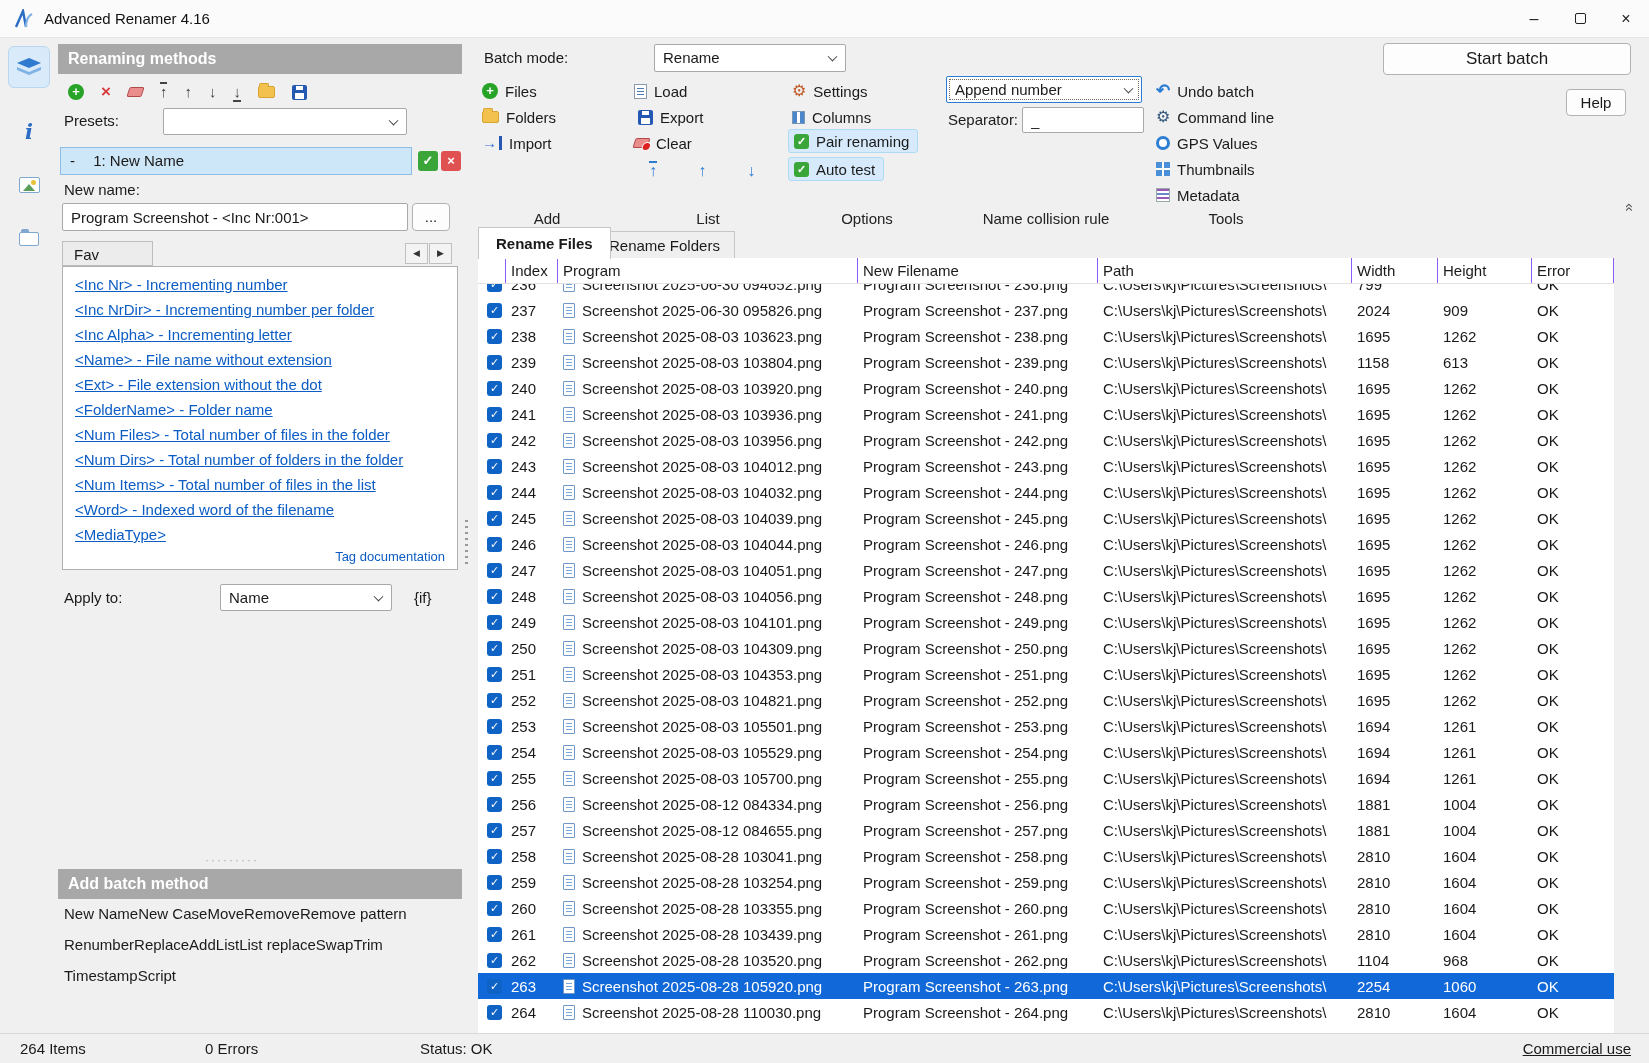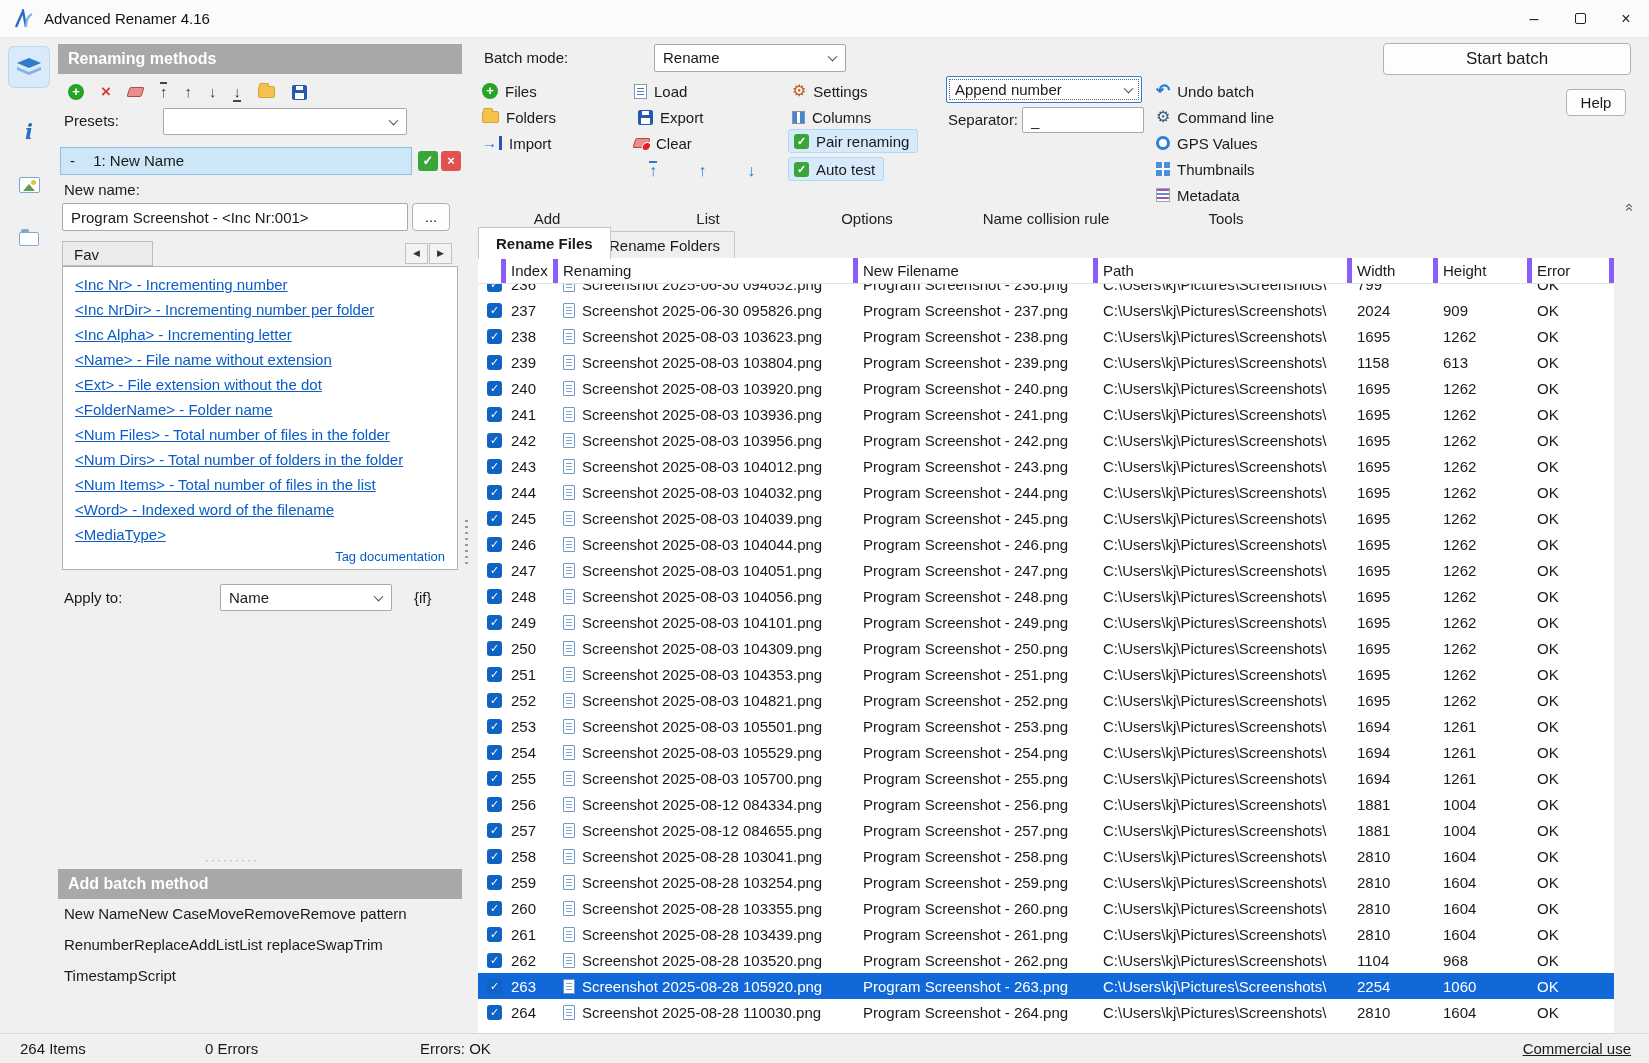--- a/index.html
+++ b/index.html
@@ -85,21 +85,21 @@
   .tool-item { position:absolute; display:flex; gap:7px; align-items:center; height:22px; white-space:nowrap; }
   .opt-hl { background:#d7eafb; border:1px solid #addaf5; border-radius:3px; padding:0 8px 0 5px; height:24px; }
   .group-label { position:absolute; text-align:center; color:#222; font-size:15px; }
   .collapse-ic { position:absolute; left:1627px; top:198px; color:#555; font-size:15px; transform:rotate(90deg); letter-spacing:-2px; }
 
   
   .mtab-files { position:absolute; left:478px; top:227px; height:32px; line-height:31px; padding:0 17px; background:#fff; border:1px solid #c6c6c6; border-bottom:none; font-weight:bold; z-index:3; }
   .mtab-folders { position:absolute; left:594px; top:231px; height:28px; line-height:27px; padding:0 14px; background:#efefef; border:1px solid #c6c6c6; border-bottom:none; z-index:2; }
   .table-wrap { position:absolute; left:478px; top:258px; width:1136px; height:775px; background:#fff; overflow:hidden; }
   .thead { display:flex; height:26px; border-bottom:1px solid #e2e2e2; background:#fff; position:relative; z-index:2; }
-  .th { line-height:25px; padding-left:5px; border-right:5px solid #8b5cf6; white-space:nowrap; overflow:hidden; font-size:15px; color:#1a1a1a; }
+  .th { line-height:25px; padding-left:5px; border-right:1px solid #8b5cf6; white-space:nowrap; overflow:hidden; font-size:15px; color:#1a1a1a; }
   .c0{width:28px;} .c1{width:52px;} .c2{width:300px;} .c3{width:240px;} .c4{width:254px;} .c5{width:86px;} .c6{width:94px;} .c7{width:82px;}
   .trow { display:flex; height:26px; background:#fff; }
   .trow.selected { background:#1168d8; color:#fff; }
   .trow.partial { height:13px; overflow:hidden; }
   .trow.partial .tcell { margin-top:-13px; }
   .tcell { display:flex; align-items:center; padding-left:5px; overflow:hidden; white-space:nowrap; font-size:15px; height:26px; flex:none; }
   .cbx { width:15px; height:15px; border-radius:3px; background:#0f63c5; color:#fff; font-size:11px; line-height:15px; text-align:center; margin-left:4px; flex:none; }
   .fic { width:12px; height:15px; background:#fff; border:1px solid #6f97c9; border-radius:1px; margin-right:7px; position:relative; flex:none; }
   .fic::before { content:""; position:absolute; left:2px; right:2px; top:3px; bottom:3px;
       background:repeating-linear-gradient(#7aa7d9 0 1px, transparent 1px 3px); }
@@ -336,21 +336,21 @@
 
   
   <div class="mtab-files">Rename Files</div>
   <div class="mtab-folders">Rename Folders</div>
 
   
   <div class="table-wrap">
     <div class="thead" id="thead">
       <div class="th c0"></div>
     <div class="th c1">Index</div>
-        <div class="th c2">Renaming</div>
+        <div class="th c2">Program</div>
         <div class="th c3">New Filename</div>
         <div class="th c4">Path</div>
         <div class="th c5">Width</div>
         <div class="th c6">Height</div>
         <div class="th c7">Error</div>
       </div>
     <div id="tbody">
         <div class="trow partial">
           <div class="tcell c0">
             <span class="cbx">✓</span>
@@ -1134,17 +1134,17 @@
             <span>OK</span>
           </div>
         </div>
       </div>
   </div>
 
   
   <div class="statusbar">
     <span style="left:20px">264 Items</span>
     <span style="left:205px">0 Errors</span>
-    <span style="left:420px">Errors: OK</span>
+    <span style="left:420px">Status: OK</span>
     <span style="right:18px;text-decoration:underline">Commercial use</span>
   </div>
 
 </div>
 
 </body></html>

